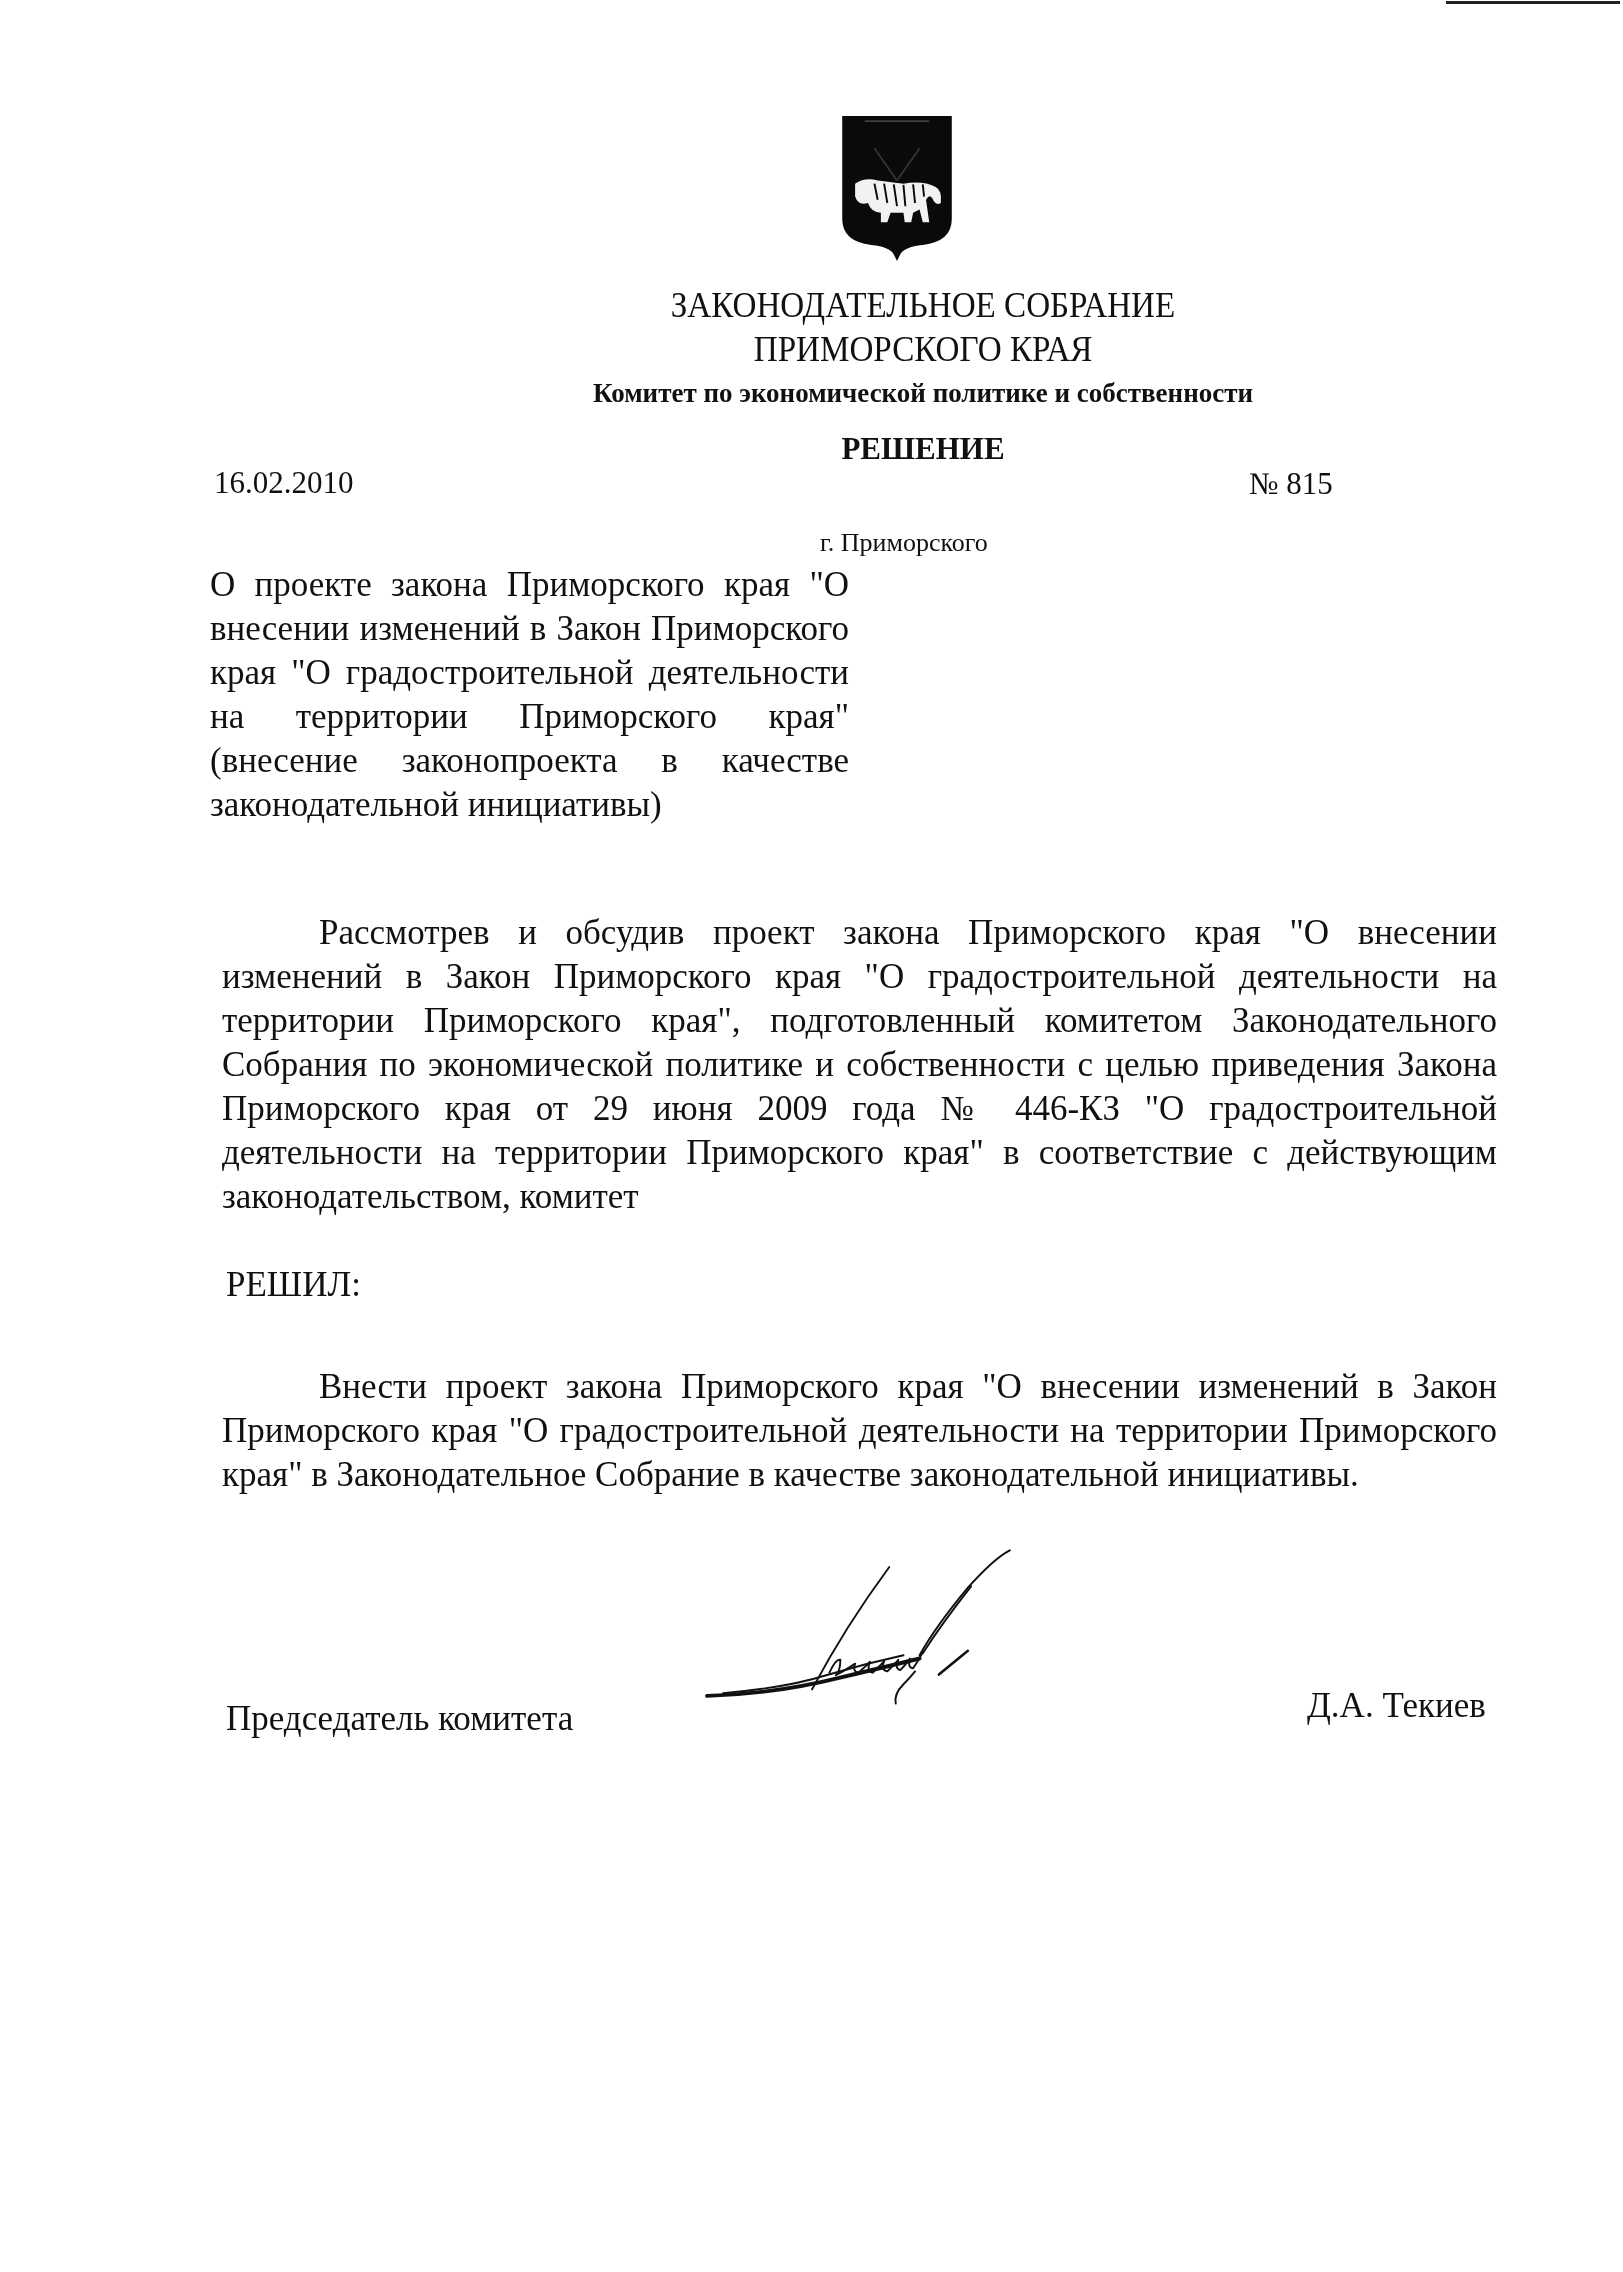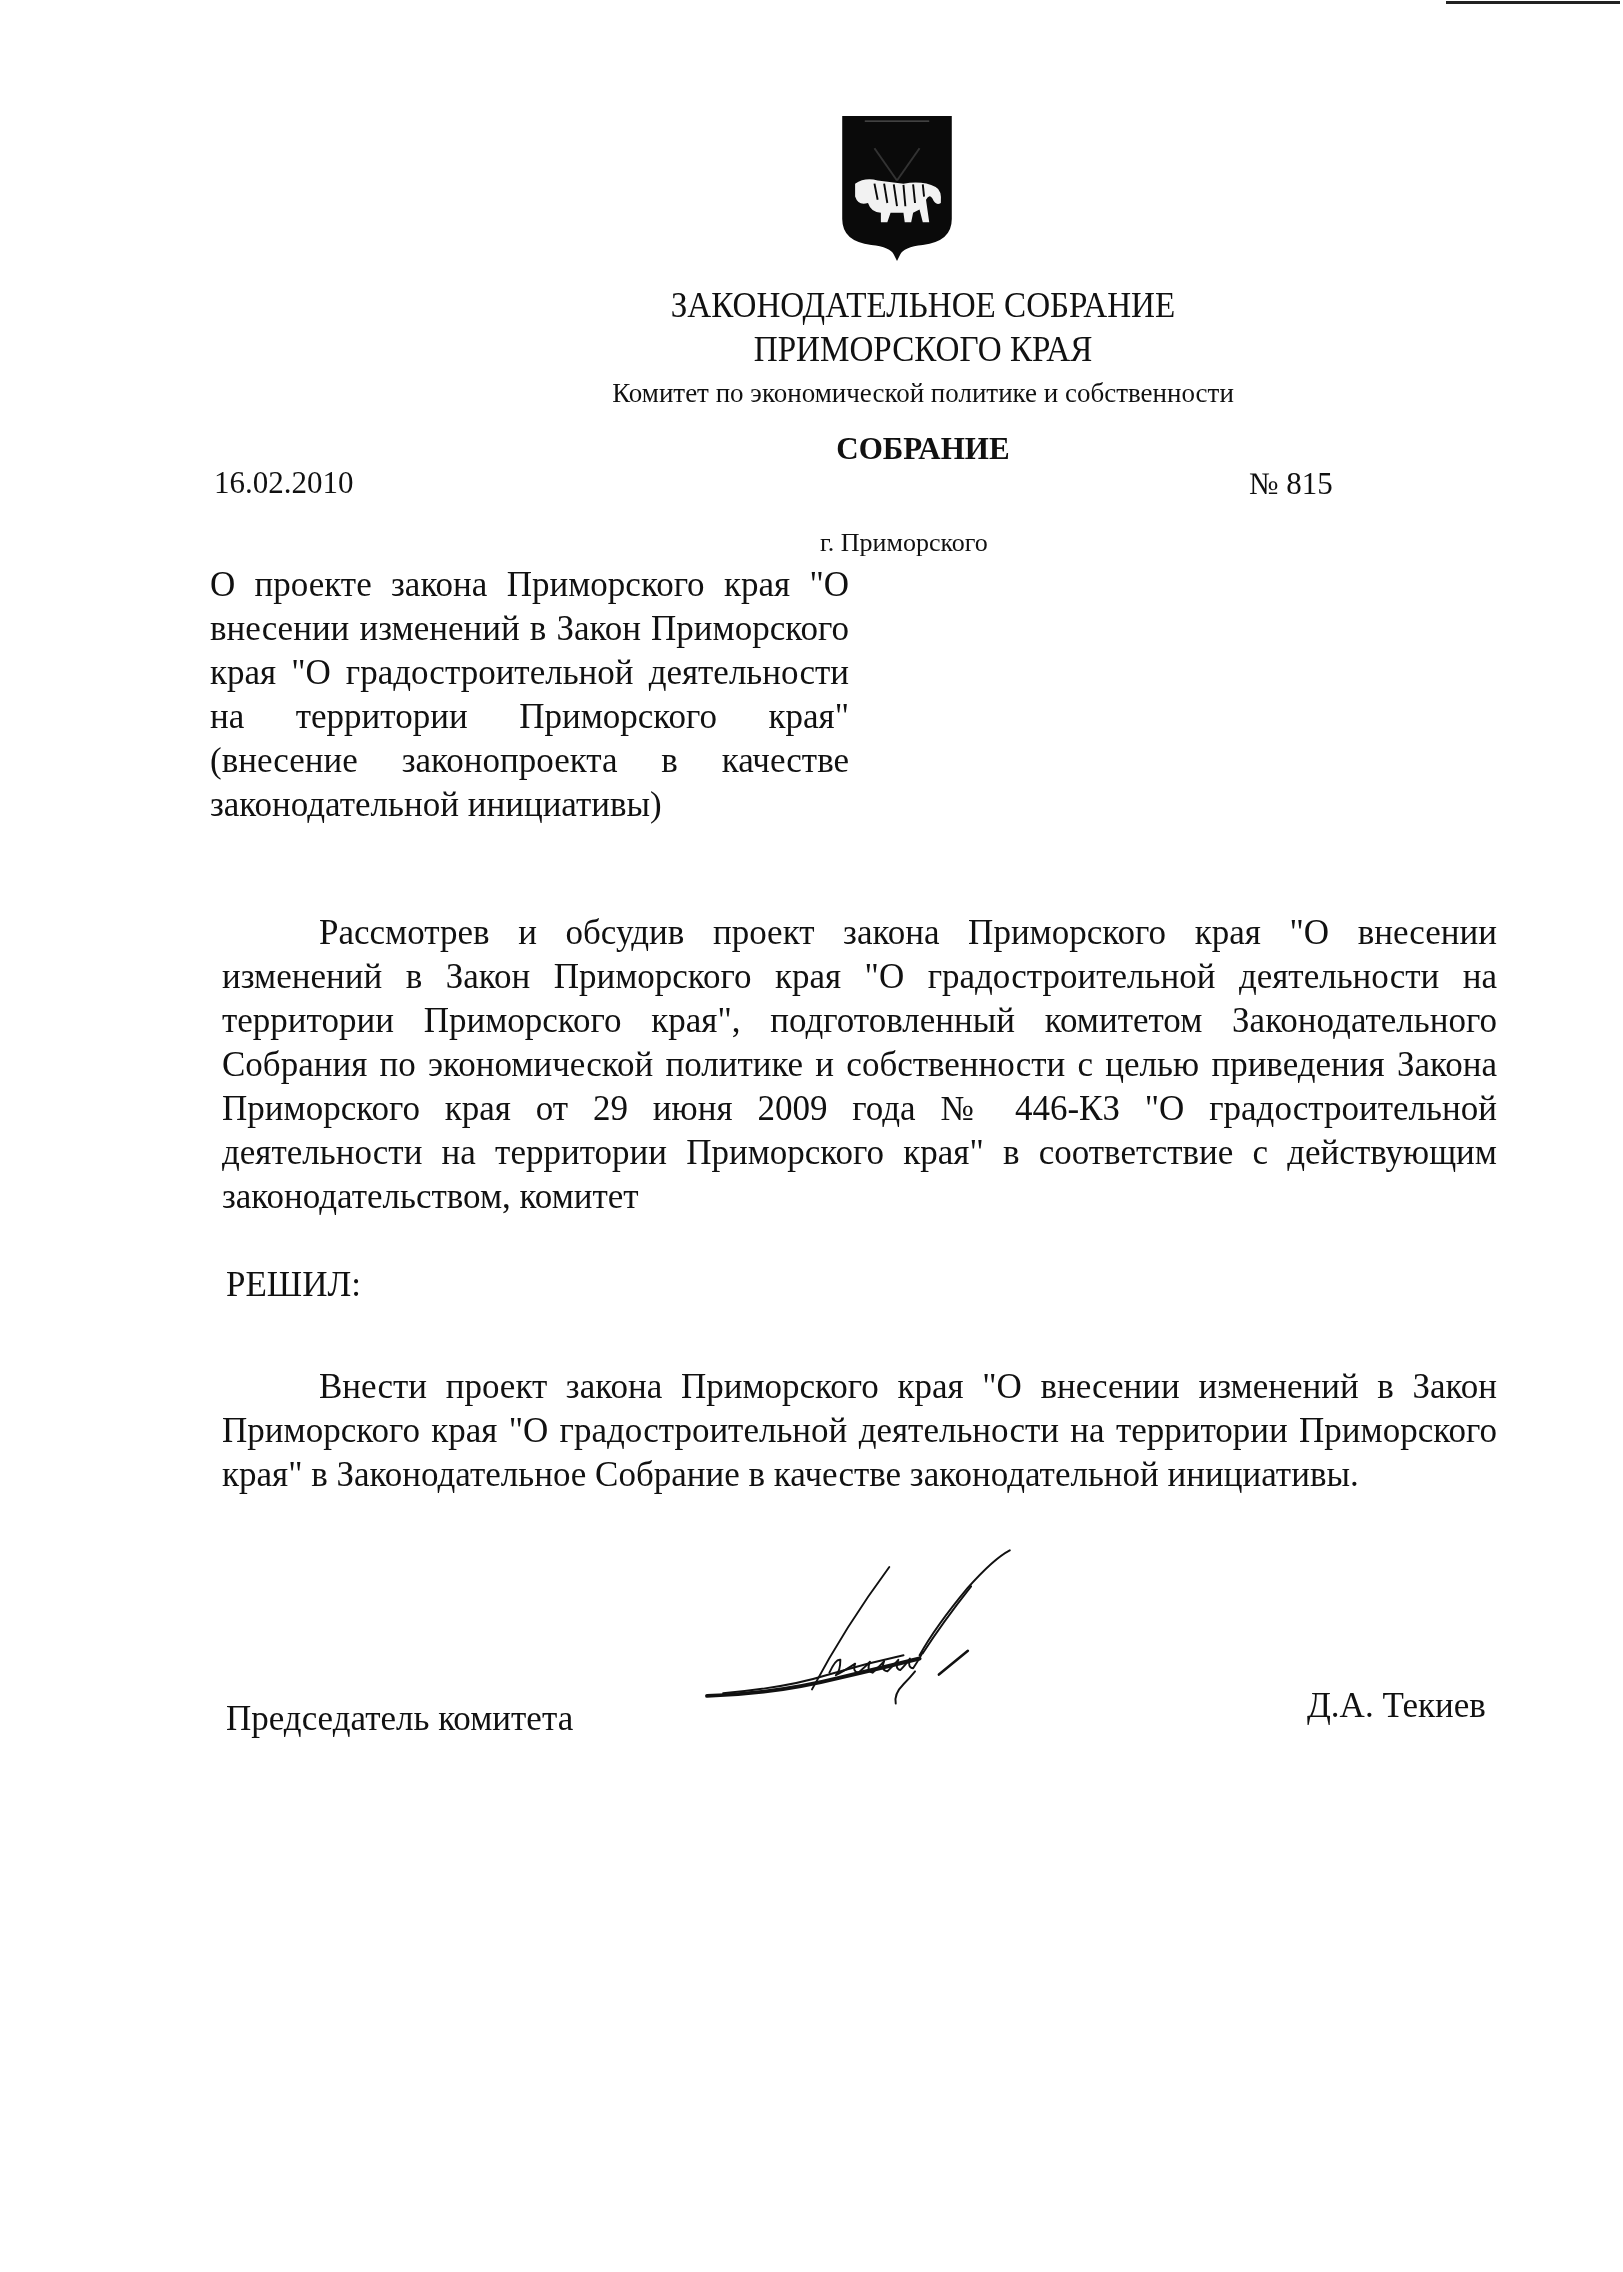--- a/index.html
+++ b/index.html
@@ -4,21 +4,21 @@
 <style>
   html, body { margin:0; padding:0; background:#ffffff; }
   body { width:1623px; height:2273px; position:relative; overflow:hidden;
          font-family:"Liberation Serif","DejaVu Serif",serif; color:#111; }
   .abs { position:absolute; }
   .topline { left:1446px; top:1.3px; width:174px; height:2.6px; background:#222; }
   .emblem { left:839px; top:116px; width:116px; height:145px; }
   .org1 { top:284px; left:923px; width:auto; transform:translateX(-50%) scaleX(0.92); white-space:nowrap; }
   .org2 { top:328px; left:923px; width:auto; transform:translateX(-50%) scaleX(0.92); white-space:nowrap; }
   .committee { top:378px; left:923px; transform:translateX(-50%); white-space:nowrap;
-               font-size:27px; font-weight:normal; }
+               font-size:27px; font-weight:bold; }
   .doc-type { top:431px; left:923px; transform:translateX(-50%); font-size:31px; font-weight:bold; white-space:nowrap; }
   .date { top:465px; left:214px; font-size:31px;text-align:center; }
   .number { top:466px; left:1249px; font-size:31px; white-space:nowrap; }
   .city { top:528px; left:820px; font-size:26px; white-space:nowrap; }
   .subject { top:563px; left:210px; width:639px; font-size:35px; line-height:44px; text-align:justify; }
   .para { left:222px; width:1275px; font-size:35px; line-height:44px; text-align:justify; text-indent:97px; }
   .p1 { top:911px; }
   .decided { top:1265px; left:226px; font-size:35px; }
   .p2 { top:1365px; }
   .sig-title { top:1667px; left:226px; font-size:35px; white-space:nowrap;margin-top:32px; }
@@ -44,21 +44,21 @@
     <line x1="85" y1="106" x2="90" y2="140"></line>
     <line x1="100" y1="107" x2="103" y2="140"></line>
     <line x1="115" y1="106" x2="118" y2="135"></line>
     <line x1="130" y1="106" x2="132" y2="125"></line>
   </g>
 </svg>
 
 <div class="abs org1" style="font-size:36px;">ЗАКОНОДАТЕЛЬНОЕ СОБРАНИЕ</div>
 <div class="abs org2" style="font-size:36px;">ПРИМОРСКОГО КРАЯ</div>
 <div class="abs committee">Комитет по экономической политике и собственности</div>
-<div class="abs doc-type">СОБРАНИЕ</div>
+<div class="abs doc-type">РЕШЕНИЕ</div>
 
 <div class="abs date">16.02.2010</div>
 <div class="abs number">№  815</div>
 <div class="abs city">г. Приморского</div>
 
 <div class="abs subject">О проекте закона Приморского края "О внесении изменений в Закон Приморского края "О градостроительной деятельности на территории Приморского края" (внесение законопроекта в качестве законодательной инициативы)</div>
 
 <div class="abs para p1">Рассмотрев и обсудив проект закона Приморского края "О внесении изменений в Закон Приморского края "О градостроительной деятельности на территории Приморского края", подготовленный комитетом Законодательного Собрания по экономической политике и собственности с целью приведения Закона Приморского края от 29 июня 2009 года № 446-КЗ "О градостроительной деятельности на территории Приморского края" в соответствие с действующим законодательством, комитет</div>
 <div class="abs decided">РЕШИЛ:</div>
 <div class="abs para p2">Внести проект закона Приморского края "О внесении изменений в Закон Приморского края "О градостроительной деятельности на территории Приморского края" в Законодательное Собрание в качестве законодательной инициативы.</div>

